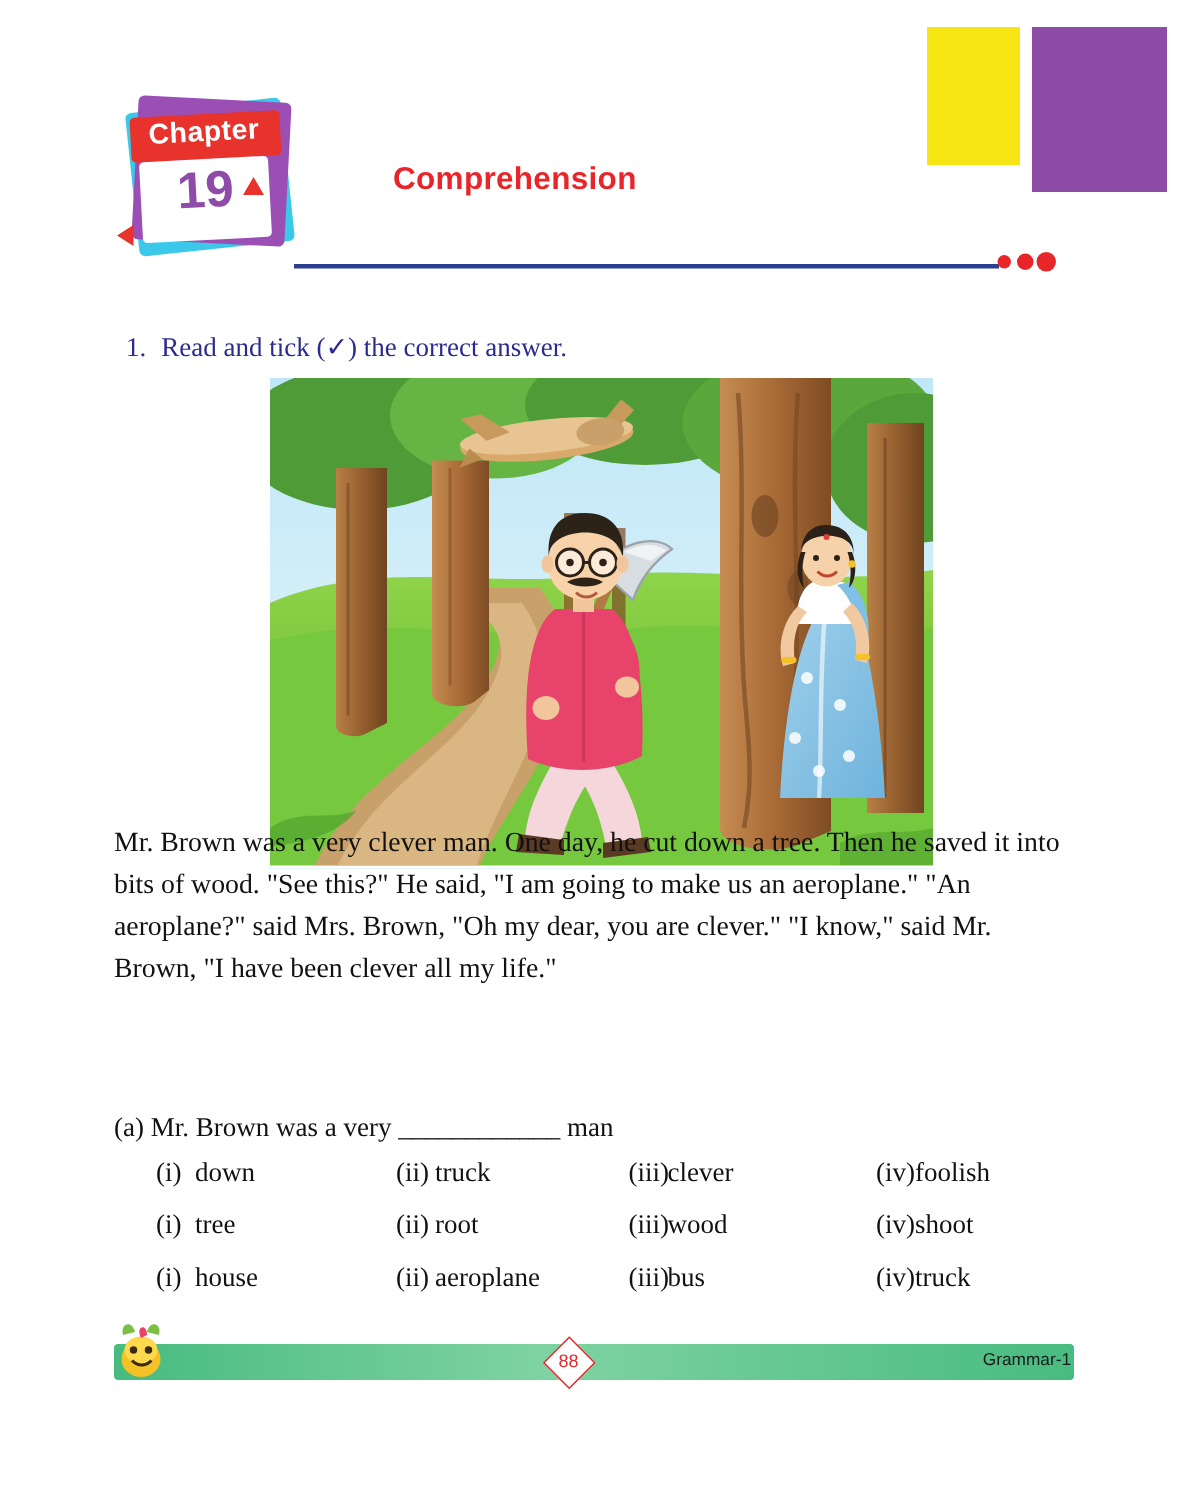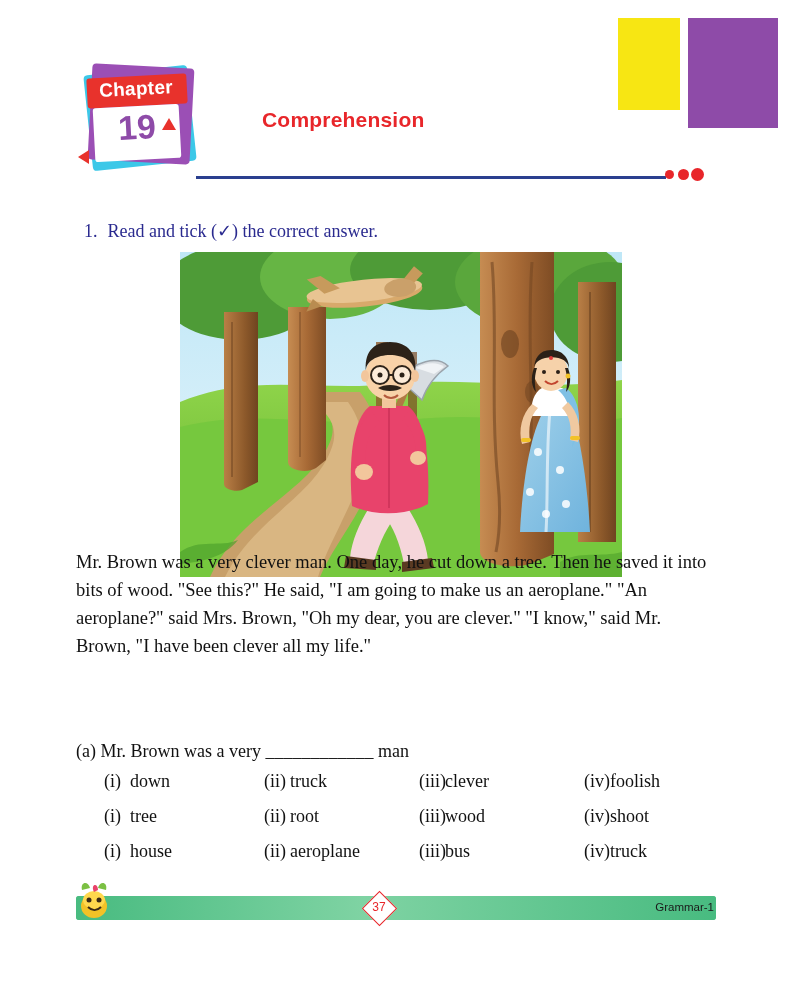--- a/index.html
+++ b/index.html
@@ -533,15 +533,15 @@
     <circle cx="17" cy="20" r="2.5" fill="#3a2a16"></circle>
     <circle cx="27" cy="20" r="2.5" fill="#3a2a16"></circle>
     <path d="M16,27 C20,31 25,31 29,27" stroke="#3a2a16" stroke-width="2" fill="none"></path>
     <path d="M10,10 C8,2 16,0 18,8 Z" fill="#7bc043"></path>
     <path d="M34,10 C36,2 28,0 26,8 Z" fill="#7bc043"></path>
     <path d="M22,12 C18,4 26,2 26,10 Z" fill="#e8436b"></path>
   </svg>
 </div>
 <div class="page-diamond">
   <div class="dia"></div>
-  <div class="num">37</div>
+  <div class="num">88</div>
 </div>
 <div class="footer-right">Grammar-1</div>
 
 </body></html>

